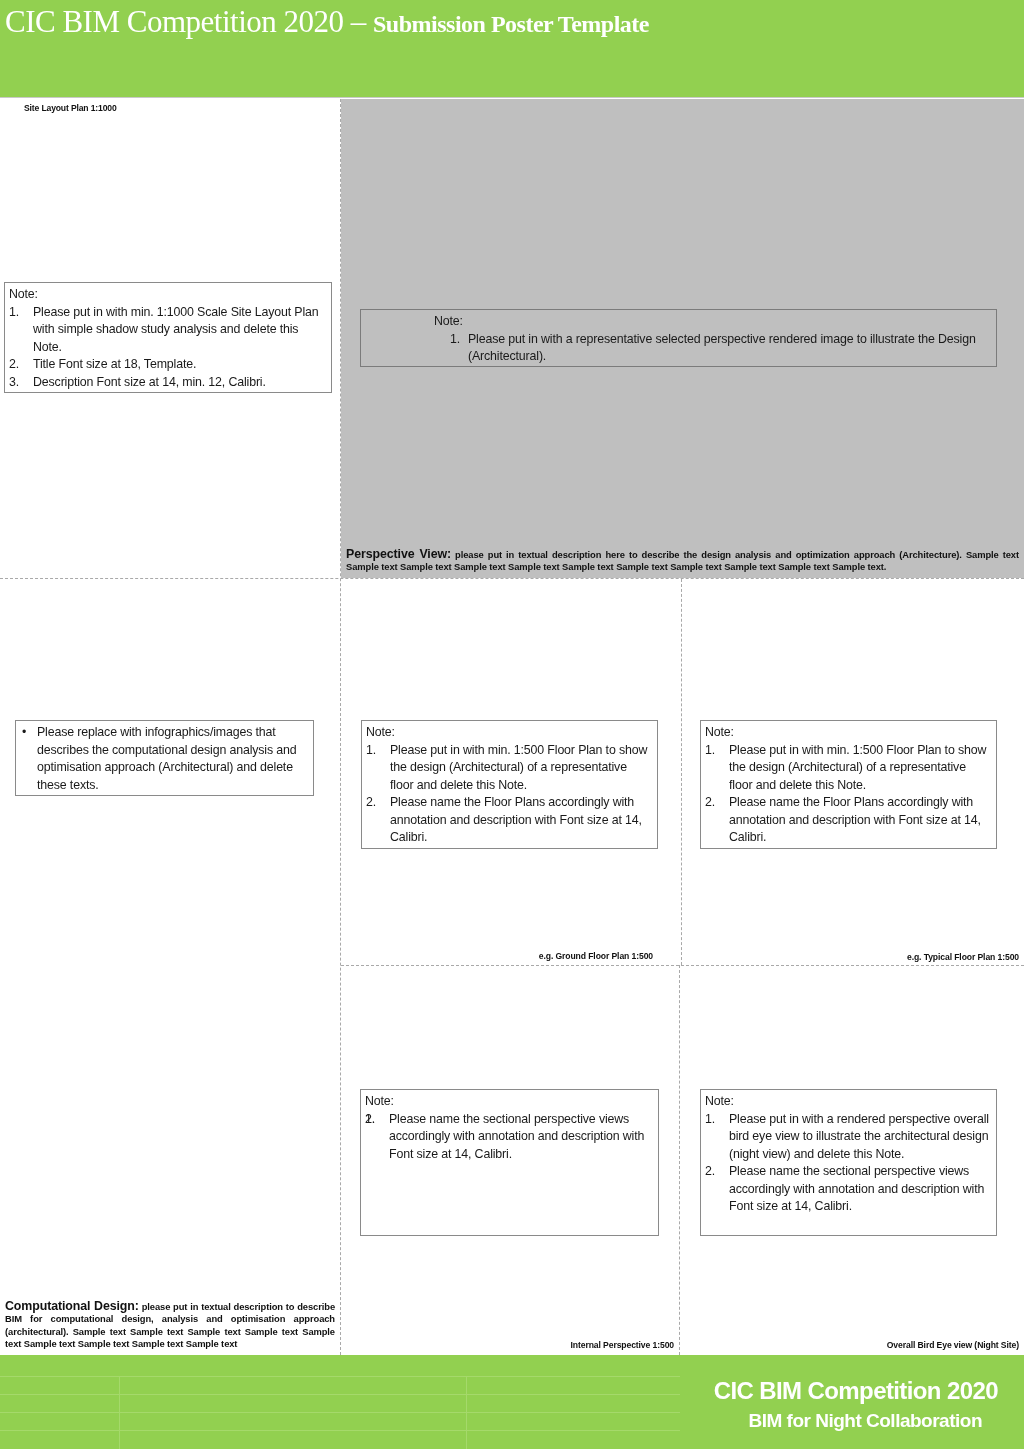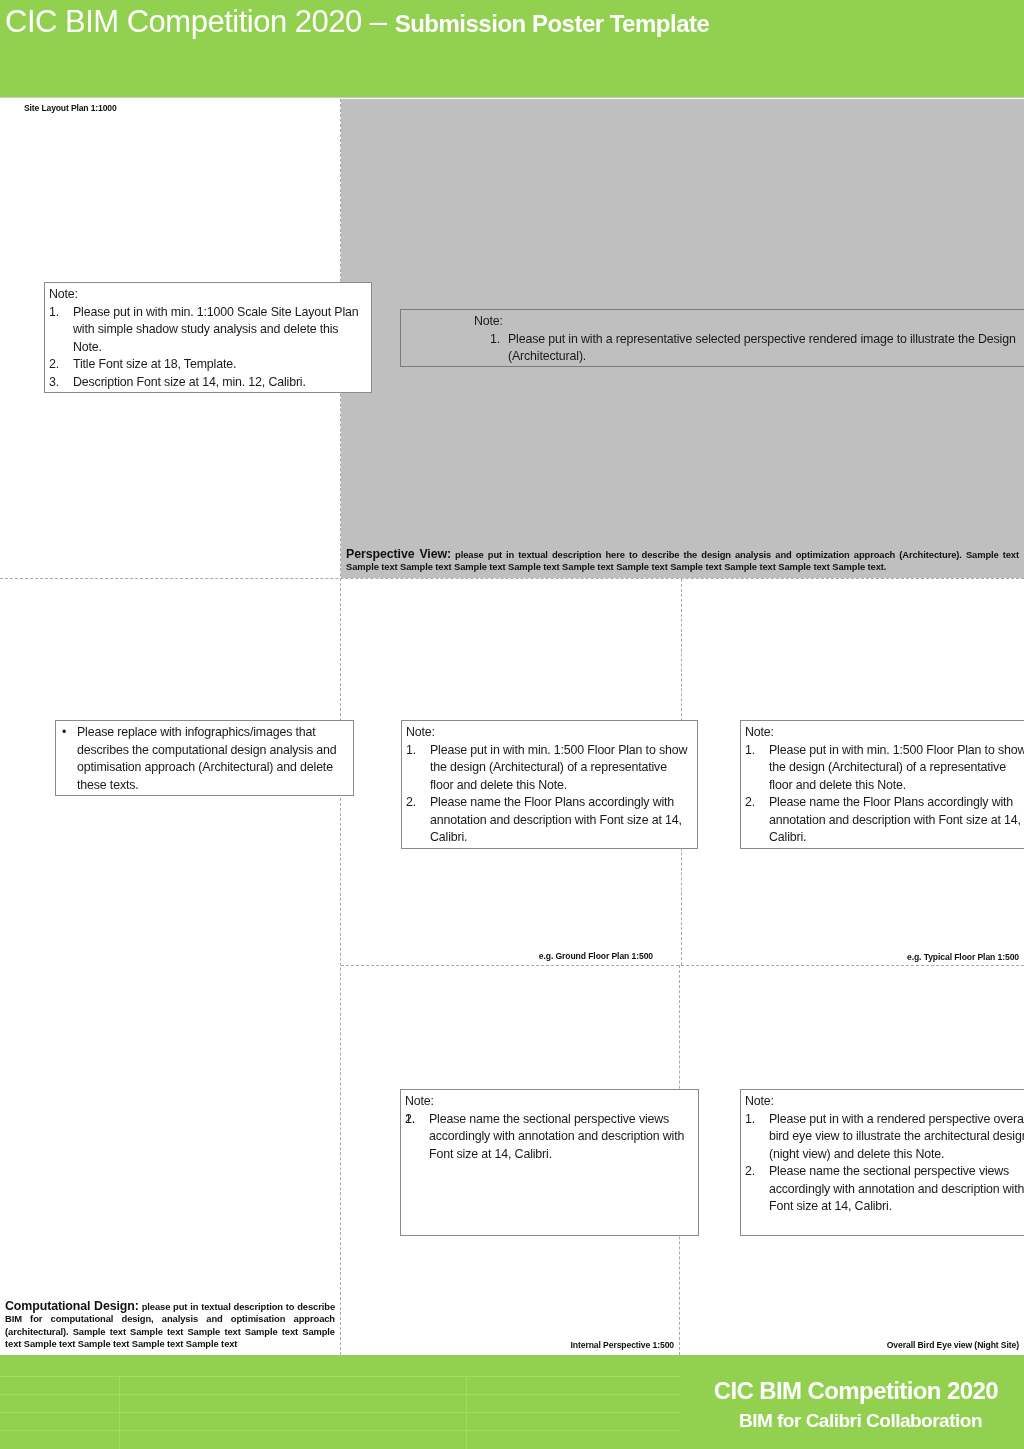--- a/index.html
+++ b/index.html
@@ -1,31 +1,31 @@
 <!DOCTYPE html>
 <html><head>
 <meta charset="utf-8">
 <style>
   * { box-sizing: border-box; margin: 0; padding: 0; }
   html, body { width: 1024px; height: 1449px; background: #ffffff; overflow: hidden; }
   body { position: relative; font-family: "Liberation Sans", "DejaVu Sans", sans-serif; color: #111; }
 
   .header { position: absolute; left: 0; top: 0; width: 1024px; height: 98px; background: #92d050; border-bottom: 1px solid #c9c9c9; }
-  .header-title { position: absolute; left: 5px; top: 4px; color: #ffffff; white-space: nowrap; font-family: Liberation Sans, sans-serif; }
+  .header-title { position: absolute; left: 5px; top: 4px; color: #ffffff; white-space: nowrap; font-family: Liberation Serif, serif; }
   .header-title .main { font-size: 31px; letter-spacing: -0.5px; }
   .header-title .sub { font-size: 24px; font-weight: bold; letter-spacing: -0.5px; }
 
   .panel-label { position: absolute; font-weight: bold; white-space: nowrap; color: #111; font-size: 8.6px; letter-spacing: -0.15px; margin-left: 20px; }
 
   .vline { position: absolute; width: 0; border-left: 1px dashed #a9a9a9; }
   .hline { position: absolute; height: 0; border-top: 1px dashed #a9a9a9; }
 
   .grey-panel { position: absolute; left: 341px; top: 99px; width: 683px; height: 479px; background: #bfbfbf; }
 
-  .note-box { position: absolute; border: 1px solid #8a8a8a; background: #ffffff; font-size: 12.4px; line-height: 17.5px; color: #1a1a1a; padding: 3px 4px; letter-spacing: -0.15px; margin-left: 40px; }
+  .note-box { position: absolute; border: 1px solid #8a8a8a; background: #ffffff; font-size: 12.4px; line-height: 17.5px; color: #1a1a1a; padding: 3px 4px; letter-spacing: -0.15px; }
   .note-box.on-grey { background: #bfbfbf; border-color: #7b7b7b; }
   .note-box ol { list-style: none; }
   .note-box li { position: relative; padding-left: 24px; }
   .note-box li .num { position: absolute; left: 0; top: 0; }
   .note-box .bullet-item { position: relative; padding-left: 17px; }
   .note-box .bullet-item .dot { position: absolute; left: 2px; top: 0; }
 
   .desc { position: absolute; font-size: 9.4px; font-weight: bold; line-height: 12.4px; color: #111; text-align: justify; letter-spacing: -0.1px; }
   .desc .lead { font-size: 12.4px; }
 
@@ -123,14 +123,14 @@
 <div class="caption" style="right:5px; top:1340px;">Overall Bird Eye view (Night Site)</div>
 
 <div class="footer">
   <div class="gl" style="left:0; top:21px; width:680px; height:1px;"></div>
   <div class="gl" style="left:0; top:39px; width:680px; height:1px;"></div>
   <div class="gl" style="left:0; top:57px; width:680px; height:1px;"></div>
   <div class="gl" style="left:0; top:75px; width:680px; height:1px;"></div>
   <div class="gl" style="left:119px; top:21px; width:1px; height:73px;"></div>
   <div class="gl" style="left:466px; top:21px; width:1px; height:73px;"></div>
   <div class="footer-title t1">CIC BIM Competition 2020</div>
-  <div class="footer-title t2">BIM for Calibri Collaboration</div>
+  <div class="footer-title t2">BIM for Night Collaboration</div>
 </div>
 
 </body></html>

